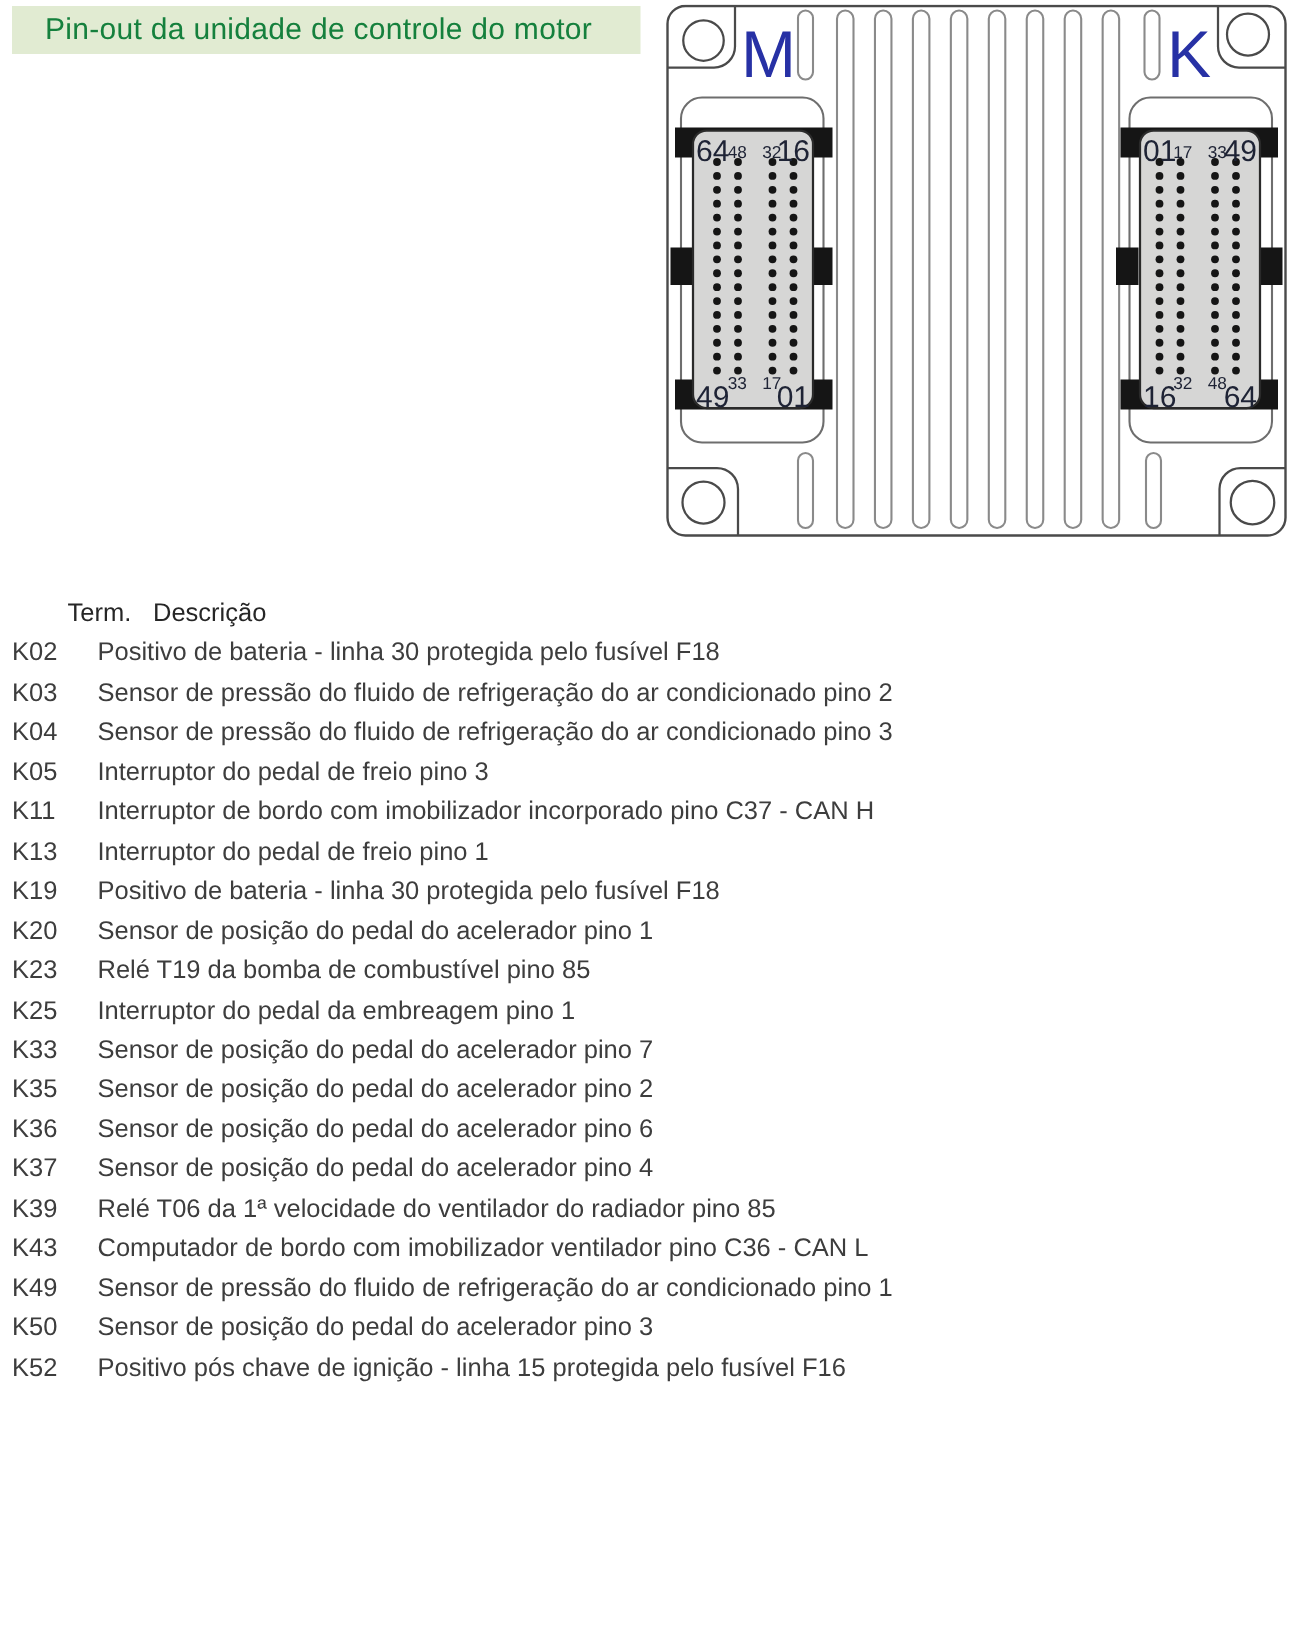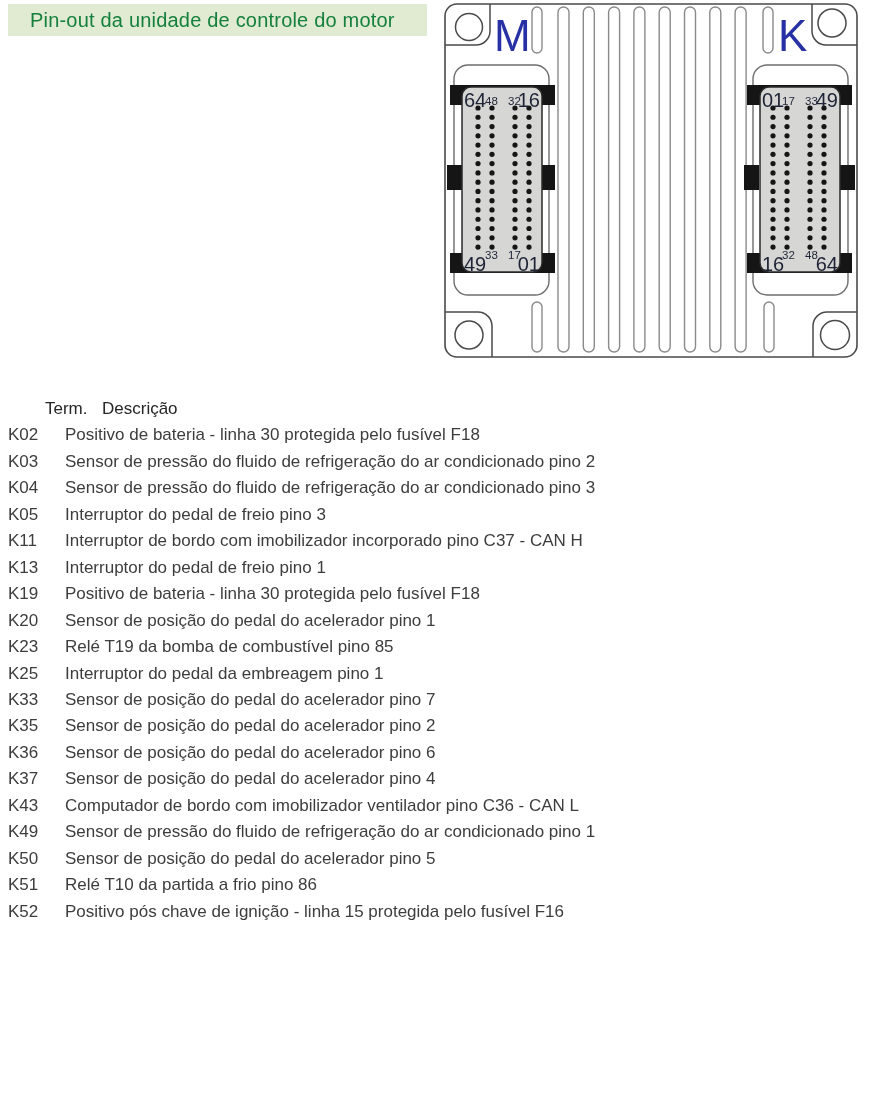--- a/index.html
+++ b/index.html
@@ -327,41 +327,41 @@
       <div class="row">
         <span class="term">K36</span>
         <span class="desc">Sensor de posição do pedal do acelerador pino 6</span>
       </div>
 
       <div class="row">
         <span class="term">K37</span>
         <span class="desc">Sensor de posição do pedal do acelerador pino 4</span>
       </div>
 
+      <div class="row">
+        <span class="term">K39</span>
+        <span class="desc">Relé T06 da 1ª velocidade do ventilador do radiador pino 85</span>
+      </div>
 
       <div class="row">
         <span class="term">K43</span>
         <span class="desc">Computador de bordo com imobilizador ventilador pino C36 - CAN L</span>
       </div>
 
 
       <div class="row">
         <span class="term">K49</span>
         <span class="desc">Sensor de pressão do fluido de refrigeração do ar condicionado pino 1</span>
       </div>
 
       <div class="row">
         <span class="term">K50</span>
-        <span class="desc">Sensor de posição do pedal do acelerador pino 5</span>
-      </div>
-
-      <div class="row">
-        <span class="term">K51</span>
-        <span class="desc">Relé T10 da partida a frio pino 86</span>
-      </div>
+        <span class="desc">Sensor de posição do pedal do acelerador pino 3</span>
+      </div>
+
 
       <div class="row">
         <span class="term">K52</span>
         <span class="desc">Positivo pós chave de ignição - linha 15 protegida pelo fusível F16</span>
       </div>
 
     </div>
 </div>
 
 </body></html>

